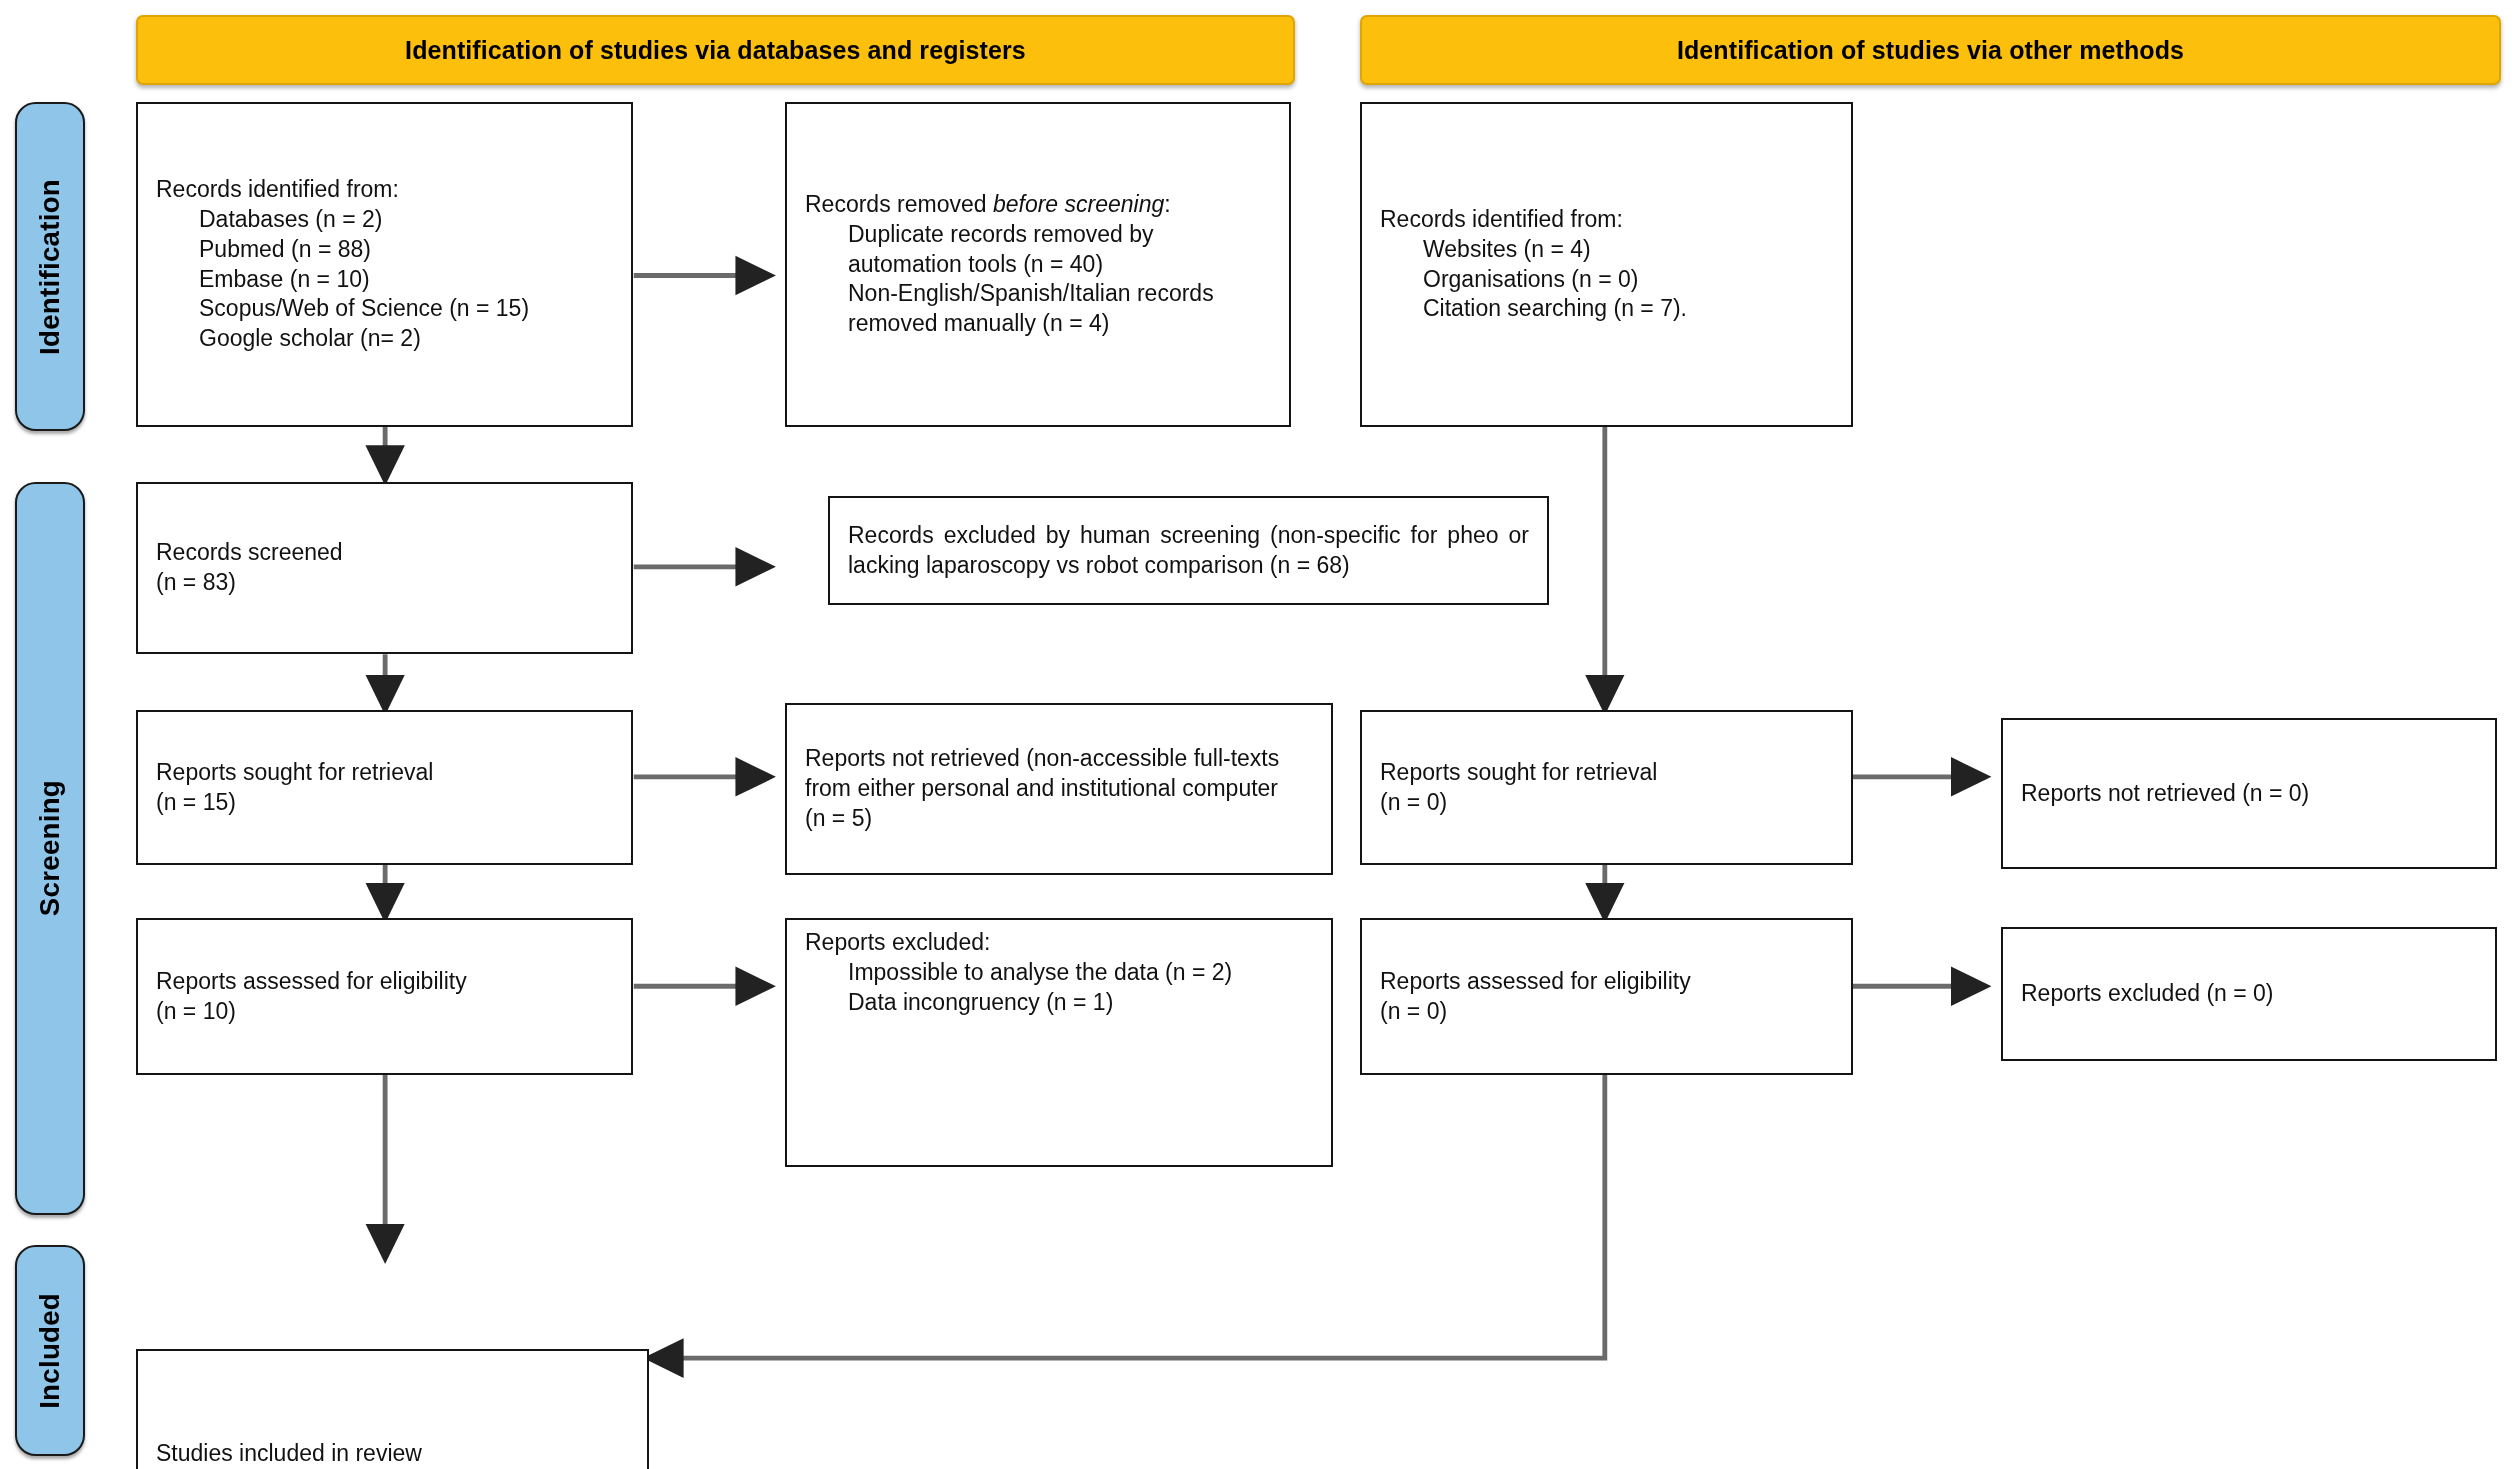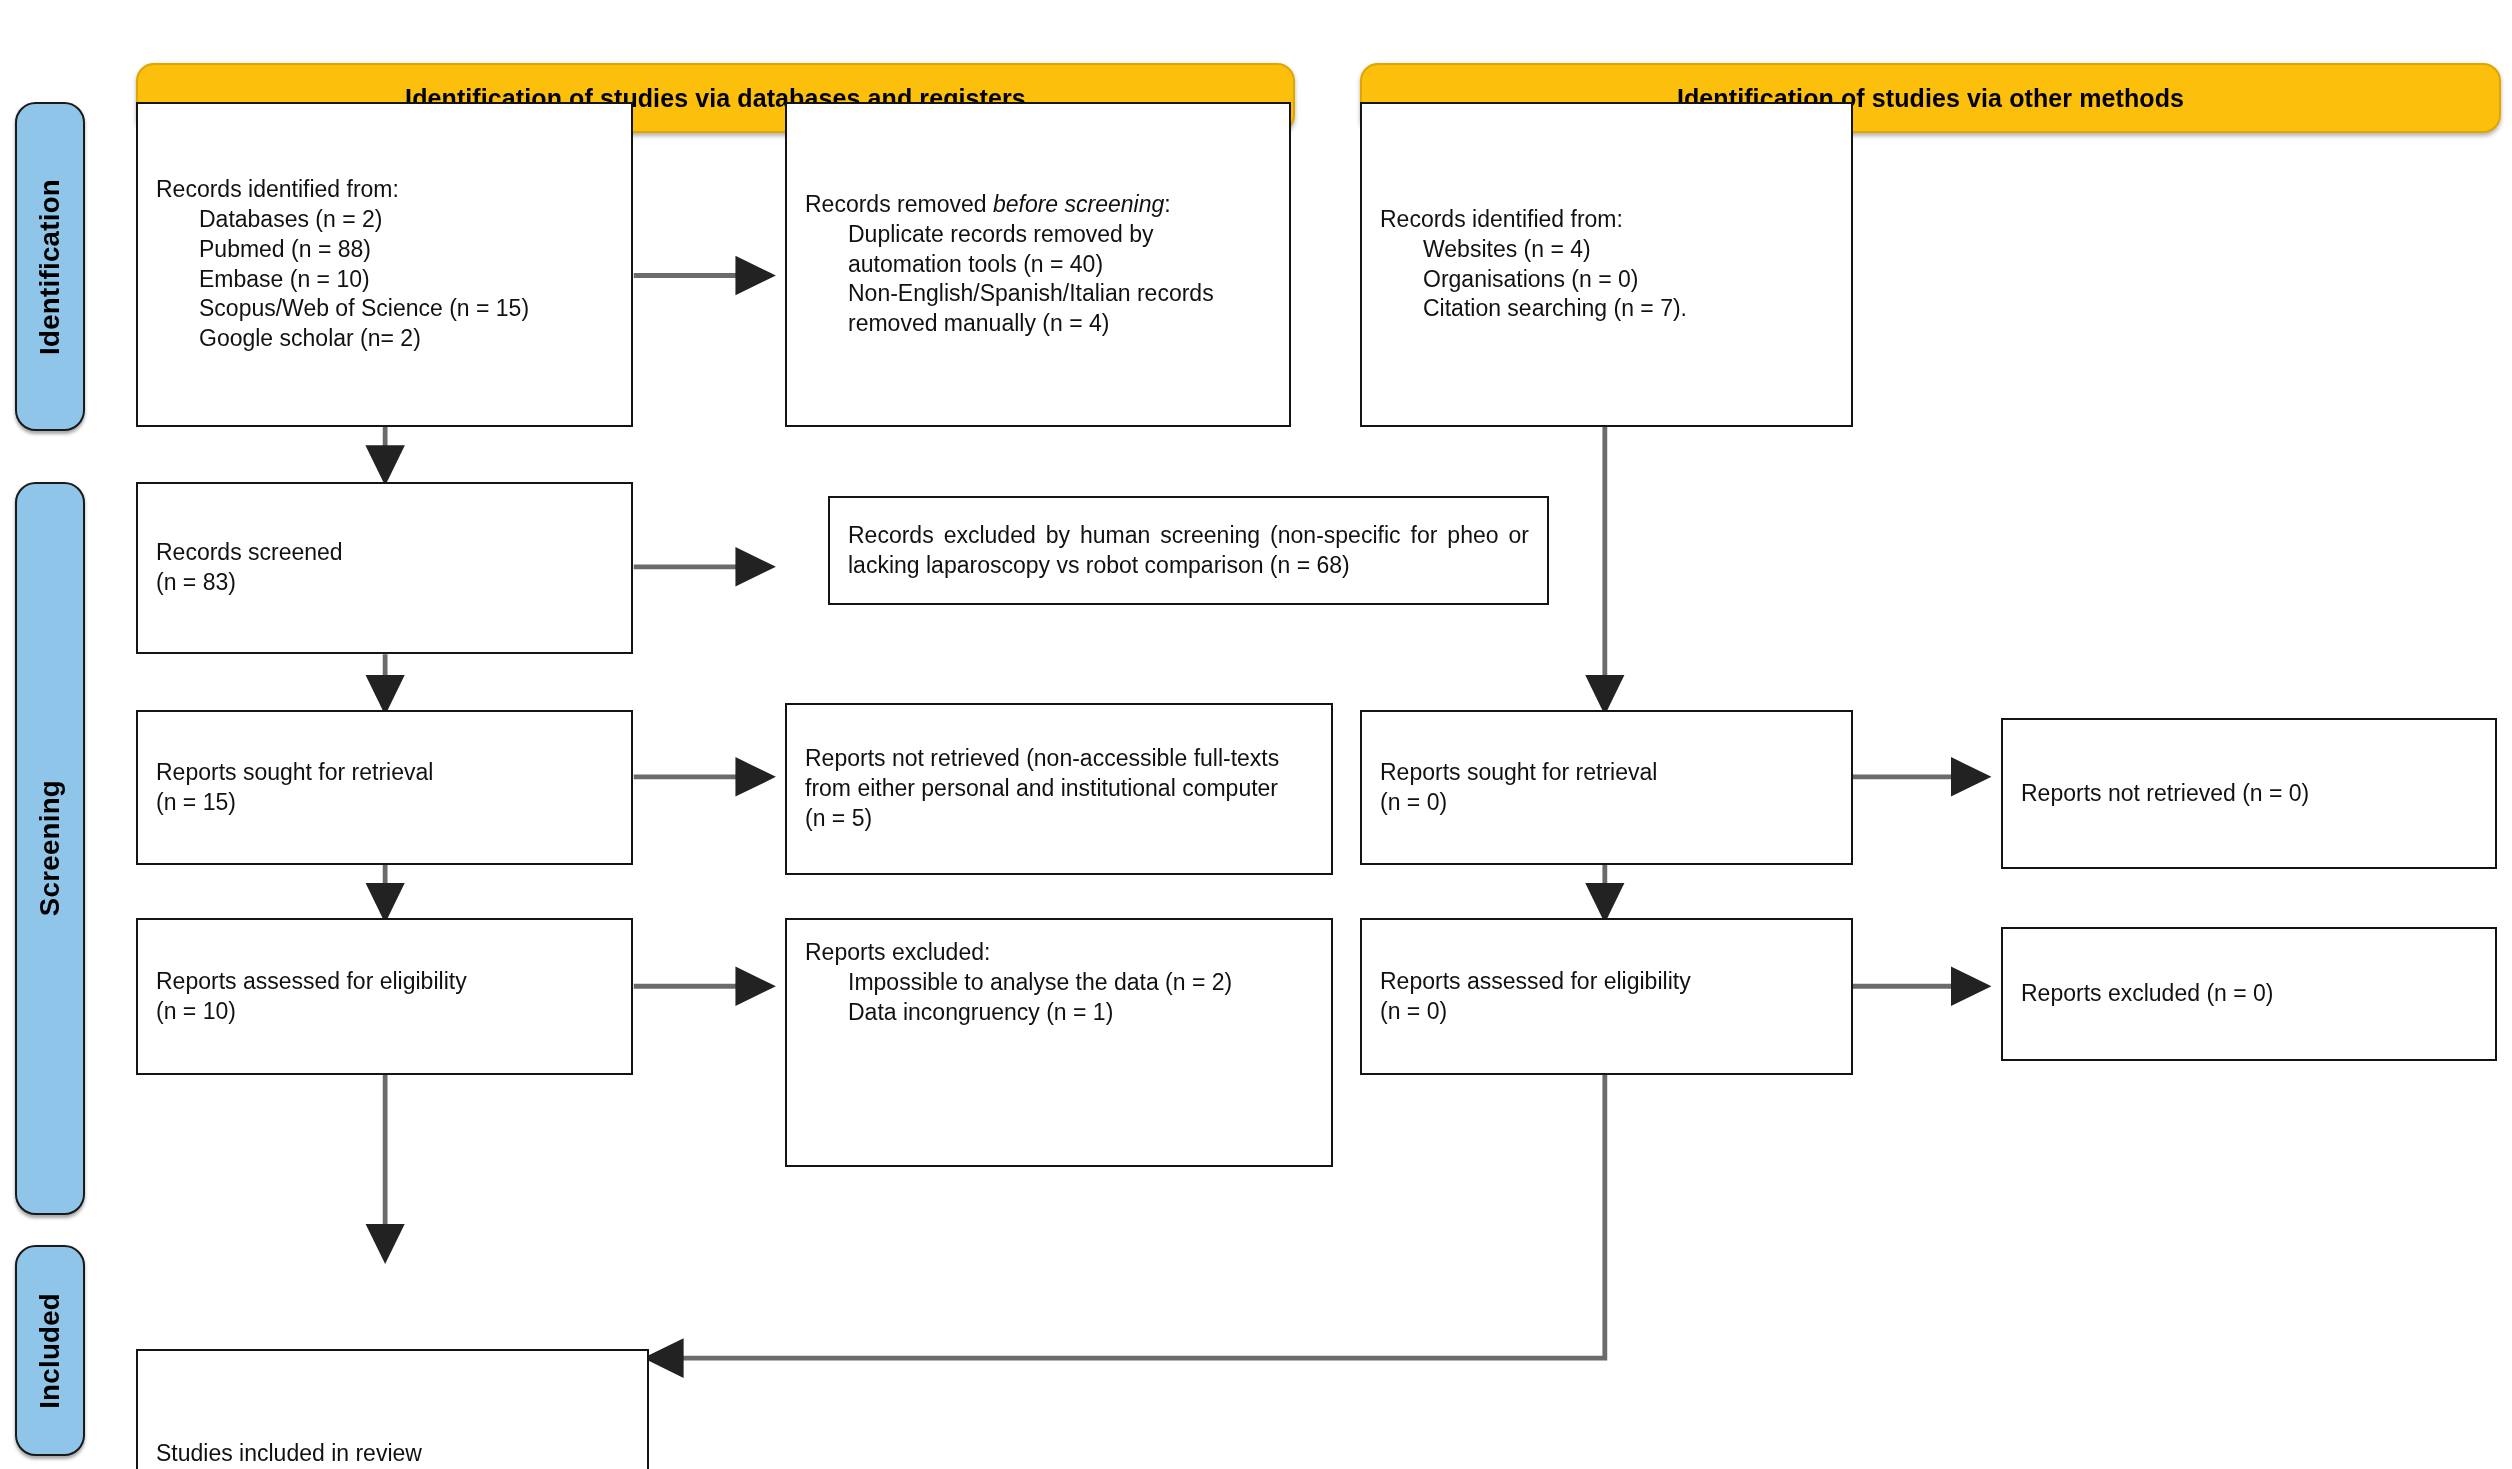--- a/index.html
+++ b/index.html
@@ -5,29 +5,28 @@
 <style>
   html,body{margin:0;padding:0;background:#ffffff;}
   body{font-family:"Liberation Sans","DejaVu Sans",sans-serif;}
   #stage{position:relative;width:2512px;height:1469px;background:#fff;overflow:hidden;}
   svg.layer{position:absolute;left:0;top:0;width:2512px;height:1469px;pointer-events:none;}
 
   .hdr{
     position:absolute;
     background:#FBBF0C;
     border:2.1px solid #E0A600;
-    border-radius:18px;
+    border-radius:7px;
     box-shadow:0 2.8px 4.1px rgba(0,0,0,0.30);
     display:flex;align-items:center;justify-content:center;
     text-align:center;
     font-weight:bold;
     font-size:25px;
     color:#000;
     letter-spacing:0.1px;
-    margin-top:48px;
   }
 
   .sidelabel{
     position:absolute;
     background:#8EC5E8;
     border:2.8px solid #1a1a1a;
     border-radius:20.7px;
     box-shadow:0 2.1px 3.4px rgba(0,0,0,0.35);
     display:flex;align-items:center;justify-content:center;
   }
@@ -190,21 +189,21 @@
     </div>
   </div>
 
   <div class="nodebox" style="left:136px;top:918px;width:497px;height:157px;">
     <div class="inner">
       <p>Reports assessed for eligibility</p>
       <p>(n = 10)</p>
     </div>
   </div>
 
-  <div class="nodebox" style="left:785px;top:918px;width:548px;height:249px;align-items:flex-start;padding-top:18px;">
+  <div class="nodebox" style="left:785px;top:918px;width:548px;height:249px;align-items:flex-start;padding-top:8px;">
     <div class="inner">
       <p>Reports excluded:</p>
       <p class="ind">Impossible to analyse the data (n = 2)</p>
       <p class="ind">Data incongruency (n = 1)</p>
     </div>
   </div>
 
   <div class="nodebox" style="left:1360px;top:918px;width:493px;height:157px;">
     <div class="inner">
       <p>Reports assessed for eligibility</p>

